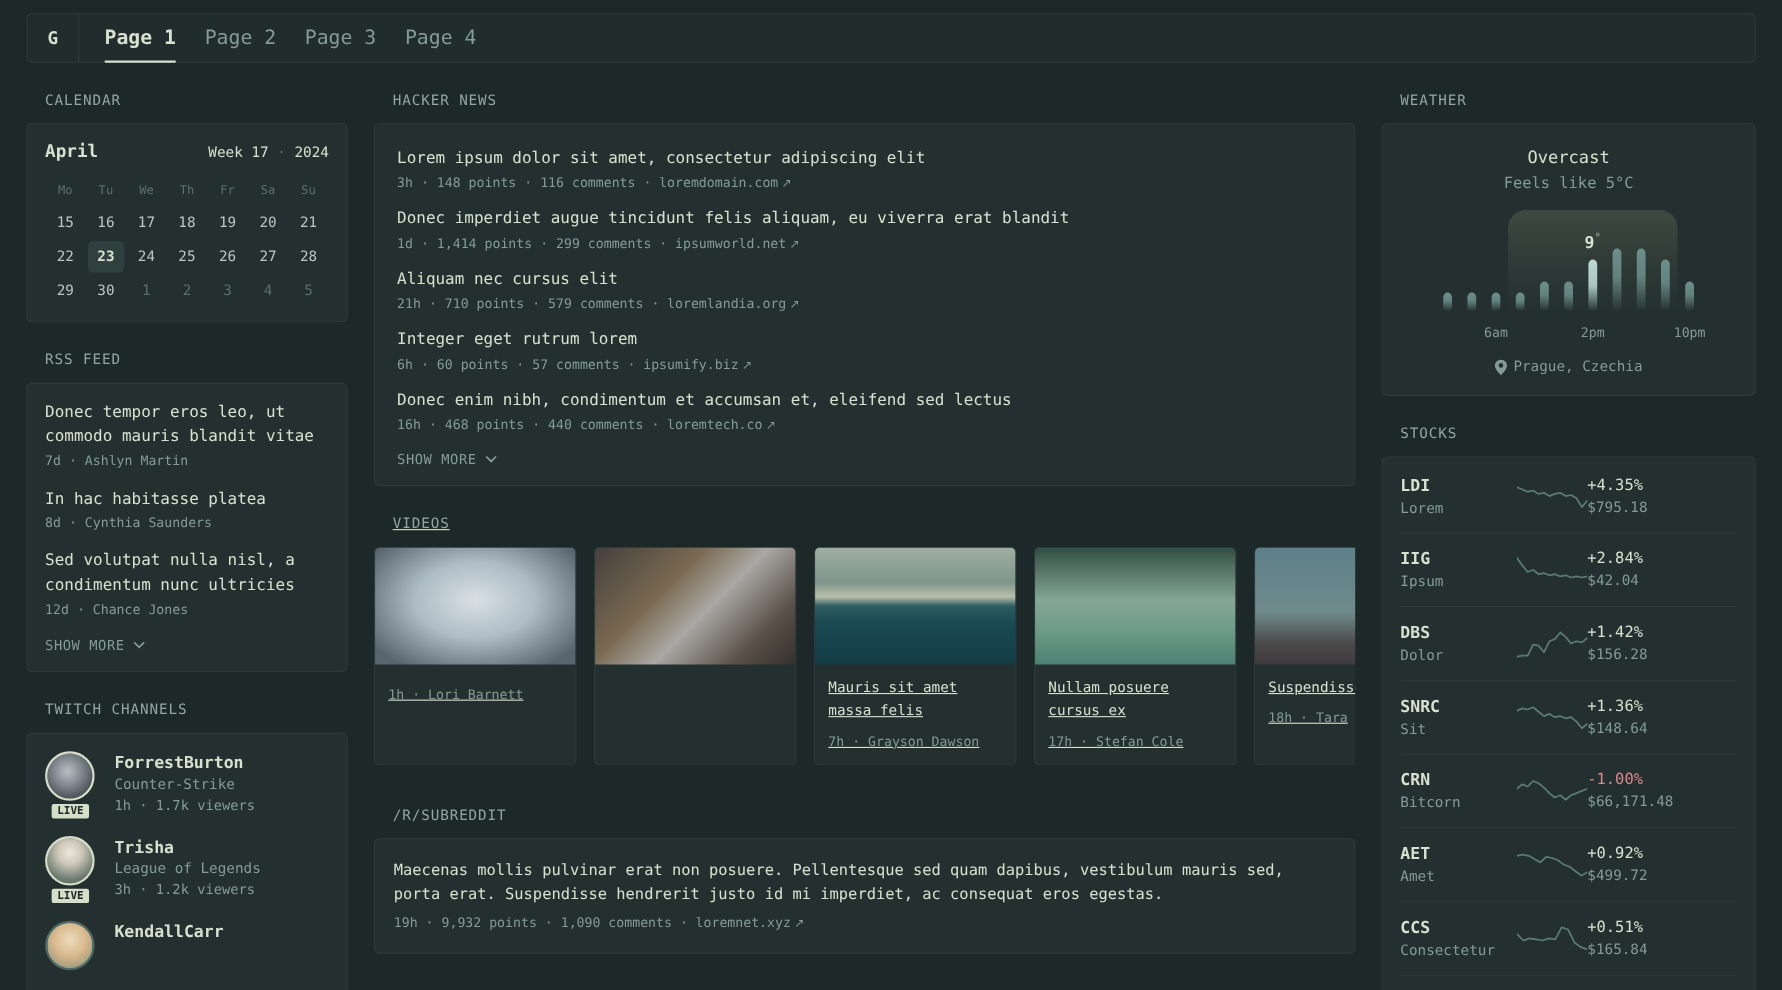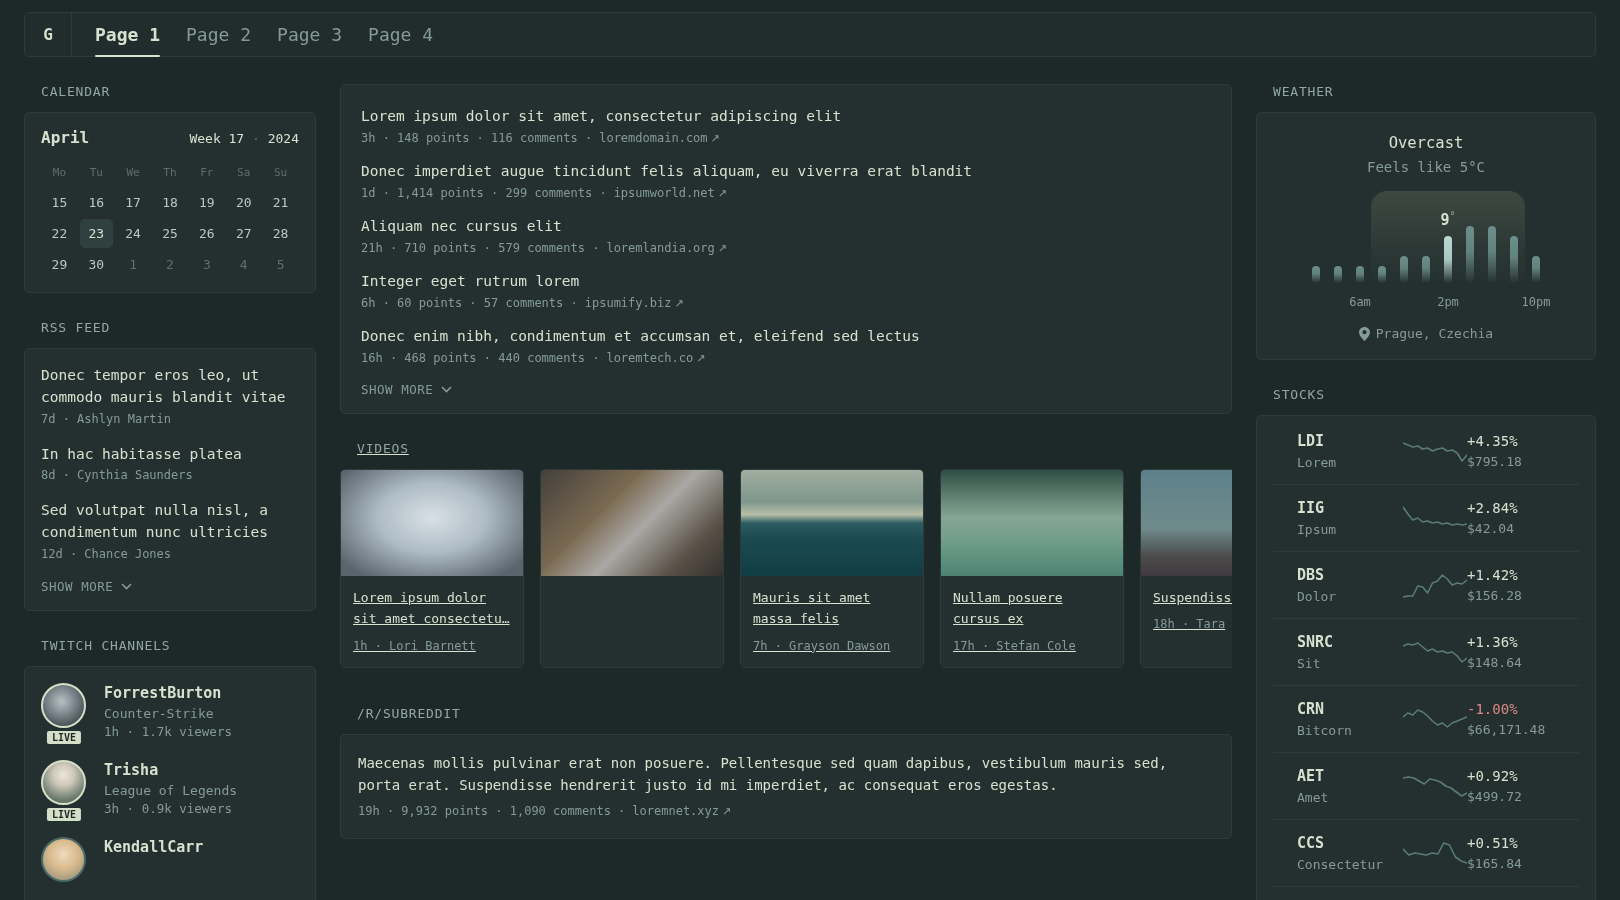--- a/index.html
+++ b/index.html
@@ -39,21 +39,21 @@
   
   .cal-card{padding:15px 16px 12px;}
   .cal-head{display:flex;justify-content:space-between;align-items:baseline;margin-bottom:13px;}
   .cal-month{font-size:16px;font-weight:700;}
   .cal-week{font-size:13px;}
   .cal-week .dot{color:var(--dim);}
   .cal-grid{display:grid;grid-template-columns:repeat(7,1fr);text-align:center;}
   .wd{font-size:11px;color:var(--dim);padding:6px 0 8px;}
   .day{font-size:13px;color:#b9c8c0;height:29px;line-height:29px;width:33px;margin:1px auto;border-radius:5px;}
   .day.dim{color:var(--dim);}
-  .day.selected{background:#30403f;color:var(--text);font-weight:400;}
+  .day.selected{background:#30403f;color:var(--text);font-weight:700;}
 
   
   .pad-card{padding:16px;}
   .feed-item{margin-bottom:18px;}
   .feed-title{font-size:14.5px;line-height:1.5;margin-bottom:3px;}
   .meta{font-size:12px;color:var(--muted);}
   .show-more{display:flex;align-items:center;gap:8px;font-size:12.5px;letter-spacing:.5px;color:var(--muted);cursor:pointer;margin-top:4px;}
   .chev{width:11px;height:7px;}
   .chev polyline{fill:none;stroke:currentColor;stroke-width:1.6;}
 
@@ -108,21 +108,21 @@
   .w-temp .deg{font-size:10px;color:var(--muted);}
   .w-time{position:absolute;bottom:6px;transform:translateX(-50%);font-size:12px;color:var(--muted);white-space:nowrap;}
   .w-time.t0{left:55px}.w-time.t1{left:143px}.w-time.t2{left:231px}
   .w-loc{margin-top:11px;font-size:13px;color:var(--muted);display:flex;justify-content:center;align-items:center;gap:6px;}
   .pin{width:11px;height:14px;fill:var(--muted);}
 
   
   .stocks-card{padding:2px 16px;}
   .stock-row{display:flex;align-items:center;padding:14px 0;cursor:pointer;}
   .stock-row + .stock-row{border-top:1px solid var(--border);}
-  .stock-left{width:106px;margin-left:24px;}
+  .stock-left{width:106px;}
   .stock-symbol{font-size:15px;font-weight:700;margin-bottom:5px;}
   .stock-name{font-size:13px;color:var(--muted);}
   .sparkline{width:64px;height:28px;flex:none;}
   .sparkline polyline{fill:none;stroke:var(--spark);stroke-width:1.6;stroke-linejoin:round;stroke-linecap:round;opacity:.9;}
   .stock-right{flex:1;text-align:left;}
   .stock-change{font-size:14px;margin-bottom:5px;color:var(--text);}
   .stock-change.neg{color:var(--neg);}
   .stock-price{font-size:13px;color:var(--muted);}
 </style>
 </head>
@@ -243,21 +243,21 @@
               </div>
 
               <div class="channel">
                 <div class="avatar-wrap">
                   <div class="avatar av-2"></div>
                   <div class="live-badge">LIVE</div>
                 </div>
                 <div>
                   <div class="channel-name">Trisha</div>
                   <div class="channel-game">League of Legends</div>
-                  <div class="channel-meta">3h · 0.9k viewers</div>
+                  <div class="channel-meta">3h · 1.2k viewers</div>
                 </div>
               </div>
 
               <div class="channel">
                 <div class="avatar-wrap">
                   <div class="avatar av-3"></div>
 
                 </div>
                 <div>
                   <div class="channel-name">KendallCarr</div>
@@ -267,20 +267,21 @@
               </div>
             </div>
         </div>
       </div>
 
     </div>
 
     <div class="col-mid">
 
       <div class="section">
+        <div class="section-title">HACKER NEWS</div>
         <div class="card list-card">
           <div>
 
               <div class="hn-item">
                 <div class="hn-title">Lorem ipsum dolor sit amet, consectetur adipiscing elit</div>
                 <div class="meta-row">
                   <span>3h · 148 points · 116 comments ·</span>
                   <a class="domain"><span>loremdomain.com</span><span class="arrow">↗</span></a>
                 </div>
               </div>
@@ -326,21 +327,20 @@
         </div>
       </div>
 
       <div class="section gap-lg">
         <div class="section-title">VIDEOS</div>
         <div class="video-row">
 
             <div class="card video-card">
               <div class="video-thumb thumb-1"></div>
               <div class="video-body">
-                <div class="video-title">Lorem ipsum dolor sit amet consectetu…</div>
                 <div class="video-meta">1h · Lori Barnett</div>
               </div>
             </div>
 
             <div class="card video-card">
               <div class="video-thumb thumb-2"></div>
             </div>
 
             <div class="card video-card">
               <div class="video-thumb thumb-3"></div>

